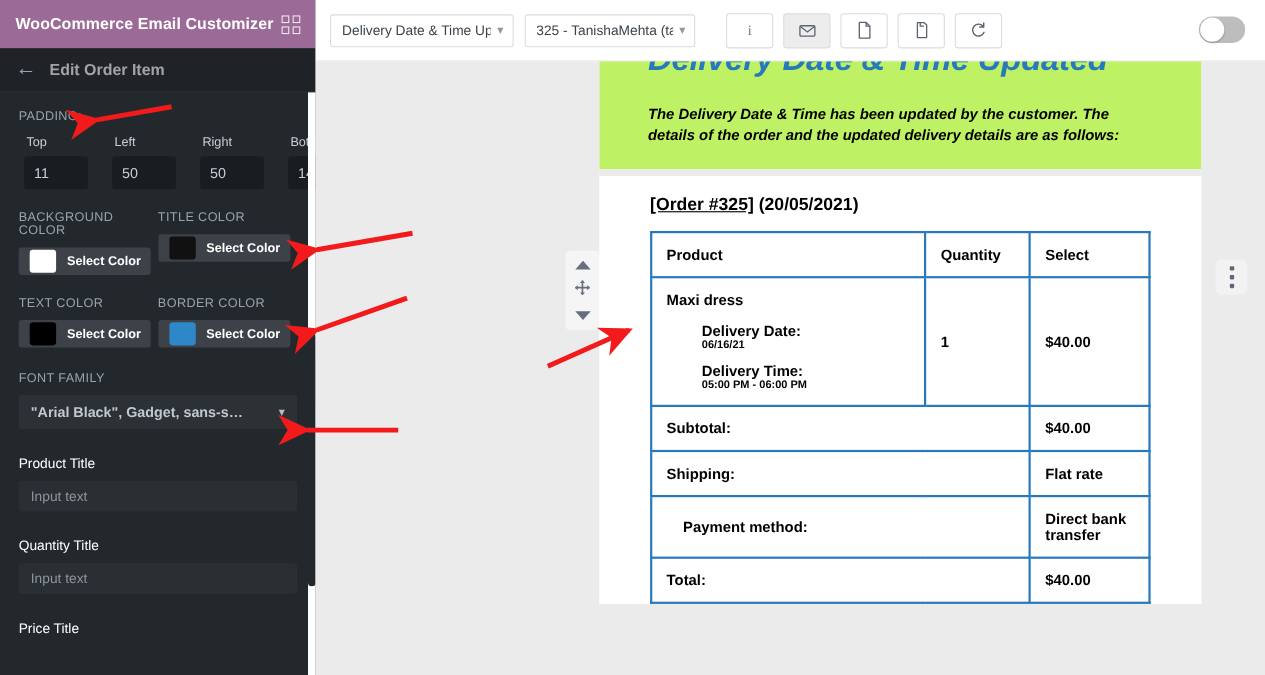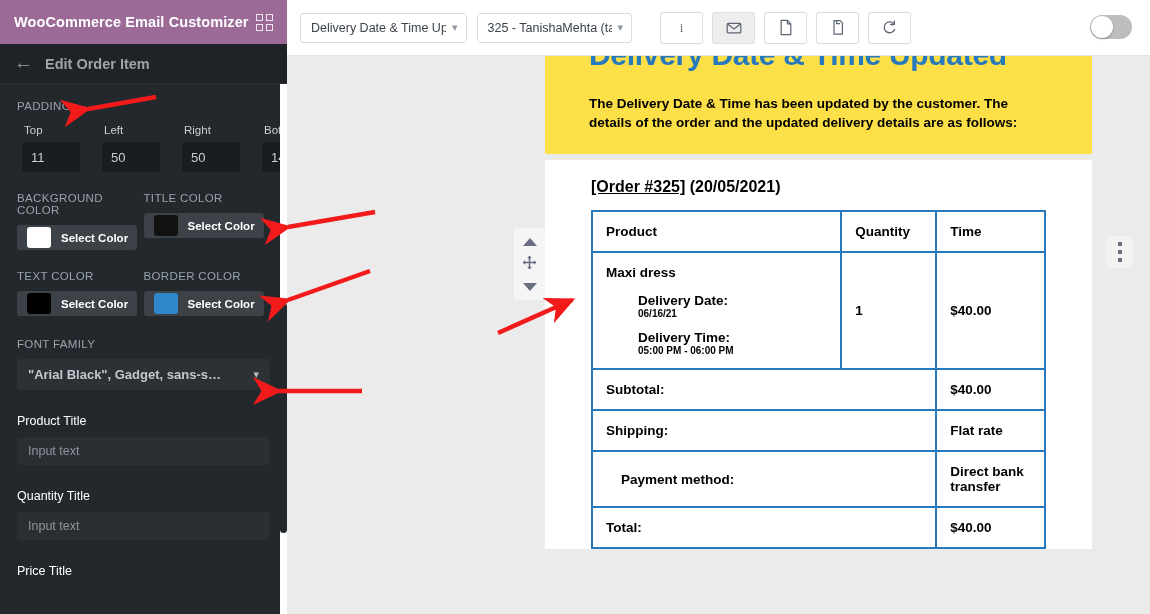--- a/index.html
+++ b/index.html
@@ -206,21 +206,22 @@
     width: 863px; height: 558px;
     background: #ebebeb;
     overflow: hidden;
   }
   #email {
     position: absolute; left: 258px; top: 0;
     width: 547px; background: #ffffff;
   }
   #email-head {
     padding: 0 44px 22px 44px;
-    background: #fde047;
+    background: #bef264;
+    font-style: italic;
   }
   #email-title {
     color: #2779bd; font-size: 30px; font-weight: bold;
     letter-spacing: -.3px;
     margin-top: -18px;
     white-space: nowrap;
   }
   #email-intro {
     margin-top: 22px;
     color: #000000; font-size: 13.5px; font-weight: bold;
@@ -476,21 +477,21 @@
         <div id="email-body">
           <div id="order-line">
             <span class="ord-link">[Order #325]</span><span>&nbsp;</span><span>(20/05/2021)</span>
           </div>
 
           <table class="order" style="border-color: rgb(39, 121, 189);">
             <tbody>
                 <tr>
               <th style="width: 55%; border-color: rgb(39, 121, 189);">Product</th>
               <th style="width: 21%; border-color: rgb(39, 121, 189);">Quantity</th>
-              <th style="width: 24%; border-color: rgb(39, 121, 189);">Time</th>
+              <th style="width: 24%; border-color: rgb(39, 121, 189);">Select</th>
             </tr>
             <tr>
               <td style="border-color: rgb(39, 121, 189);">
                 <div>Maxi dress</div>
                 <div class="delivery-block">
                   <div class="dl-h">Delivery Date:</div>
                   <div class="dl-v">06/16/21</div>
                   <div class="dl-gap"></div>
                   <div class="dl-h">Delivery Time:</div>
                   <div class="dl-v">05:00 PM - 06:00 PM</div>

